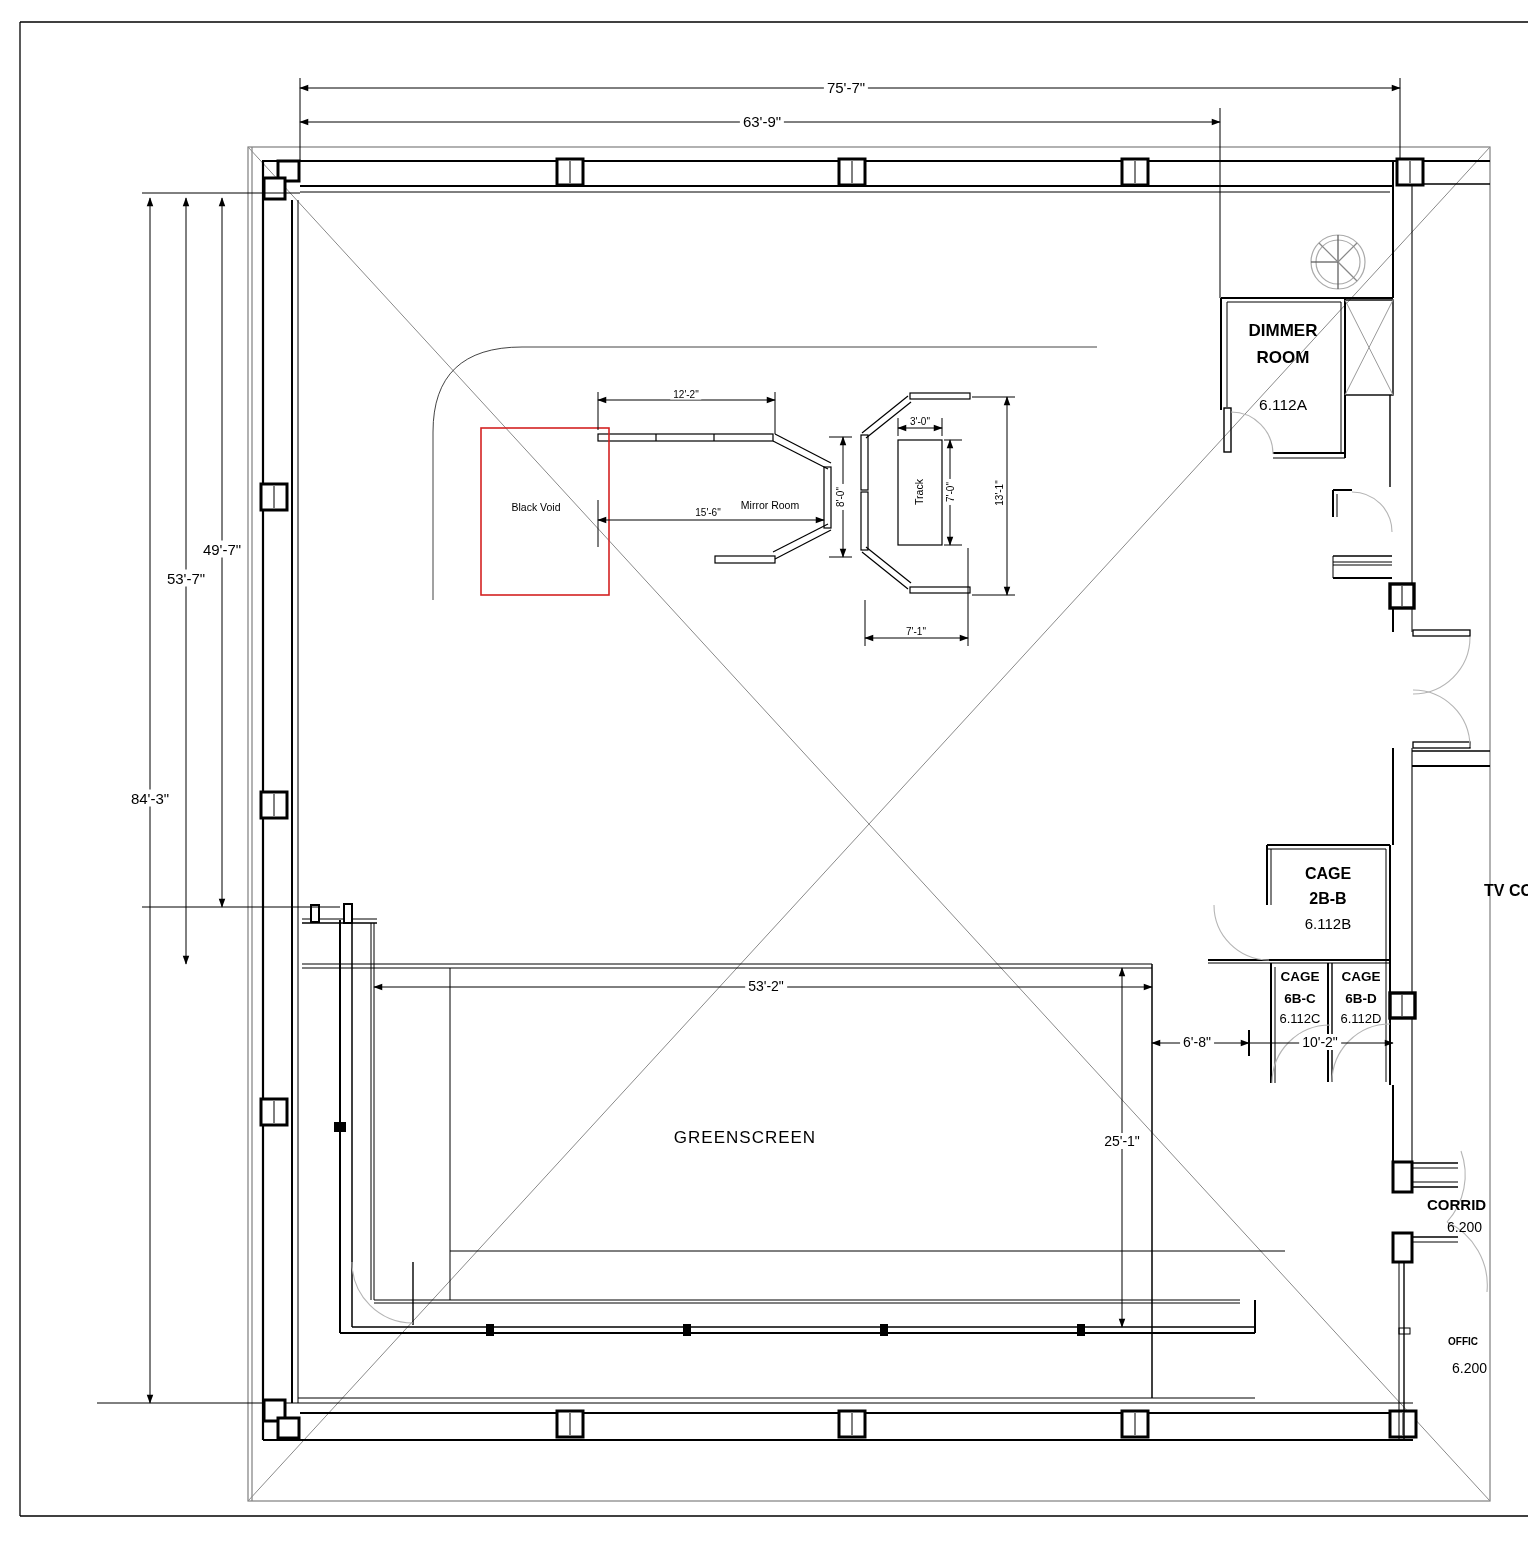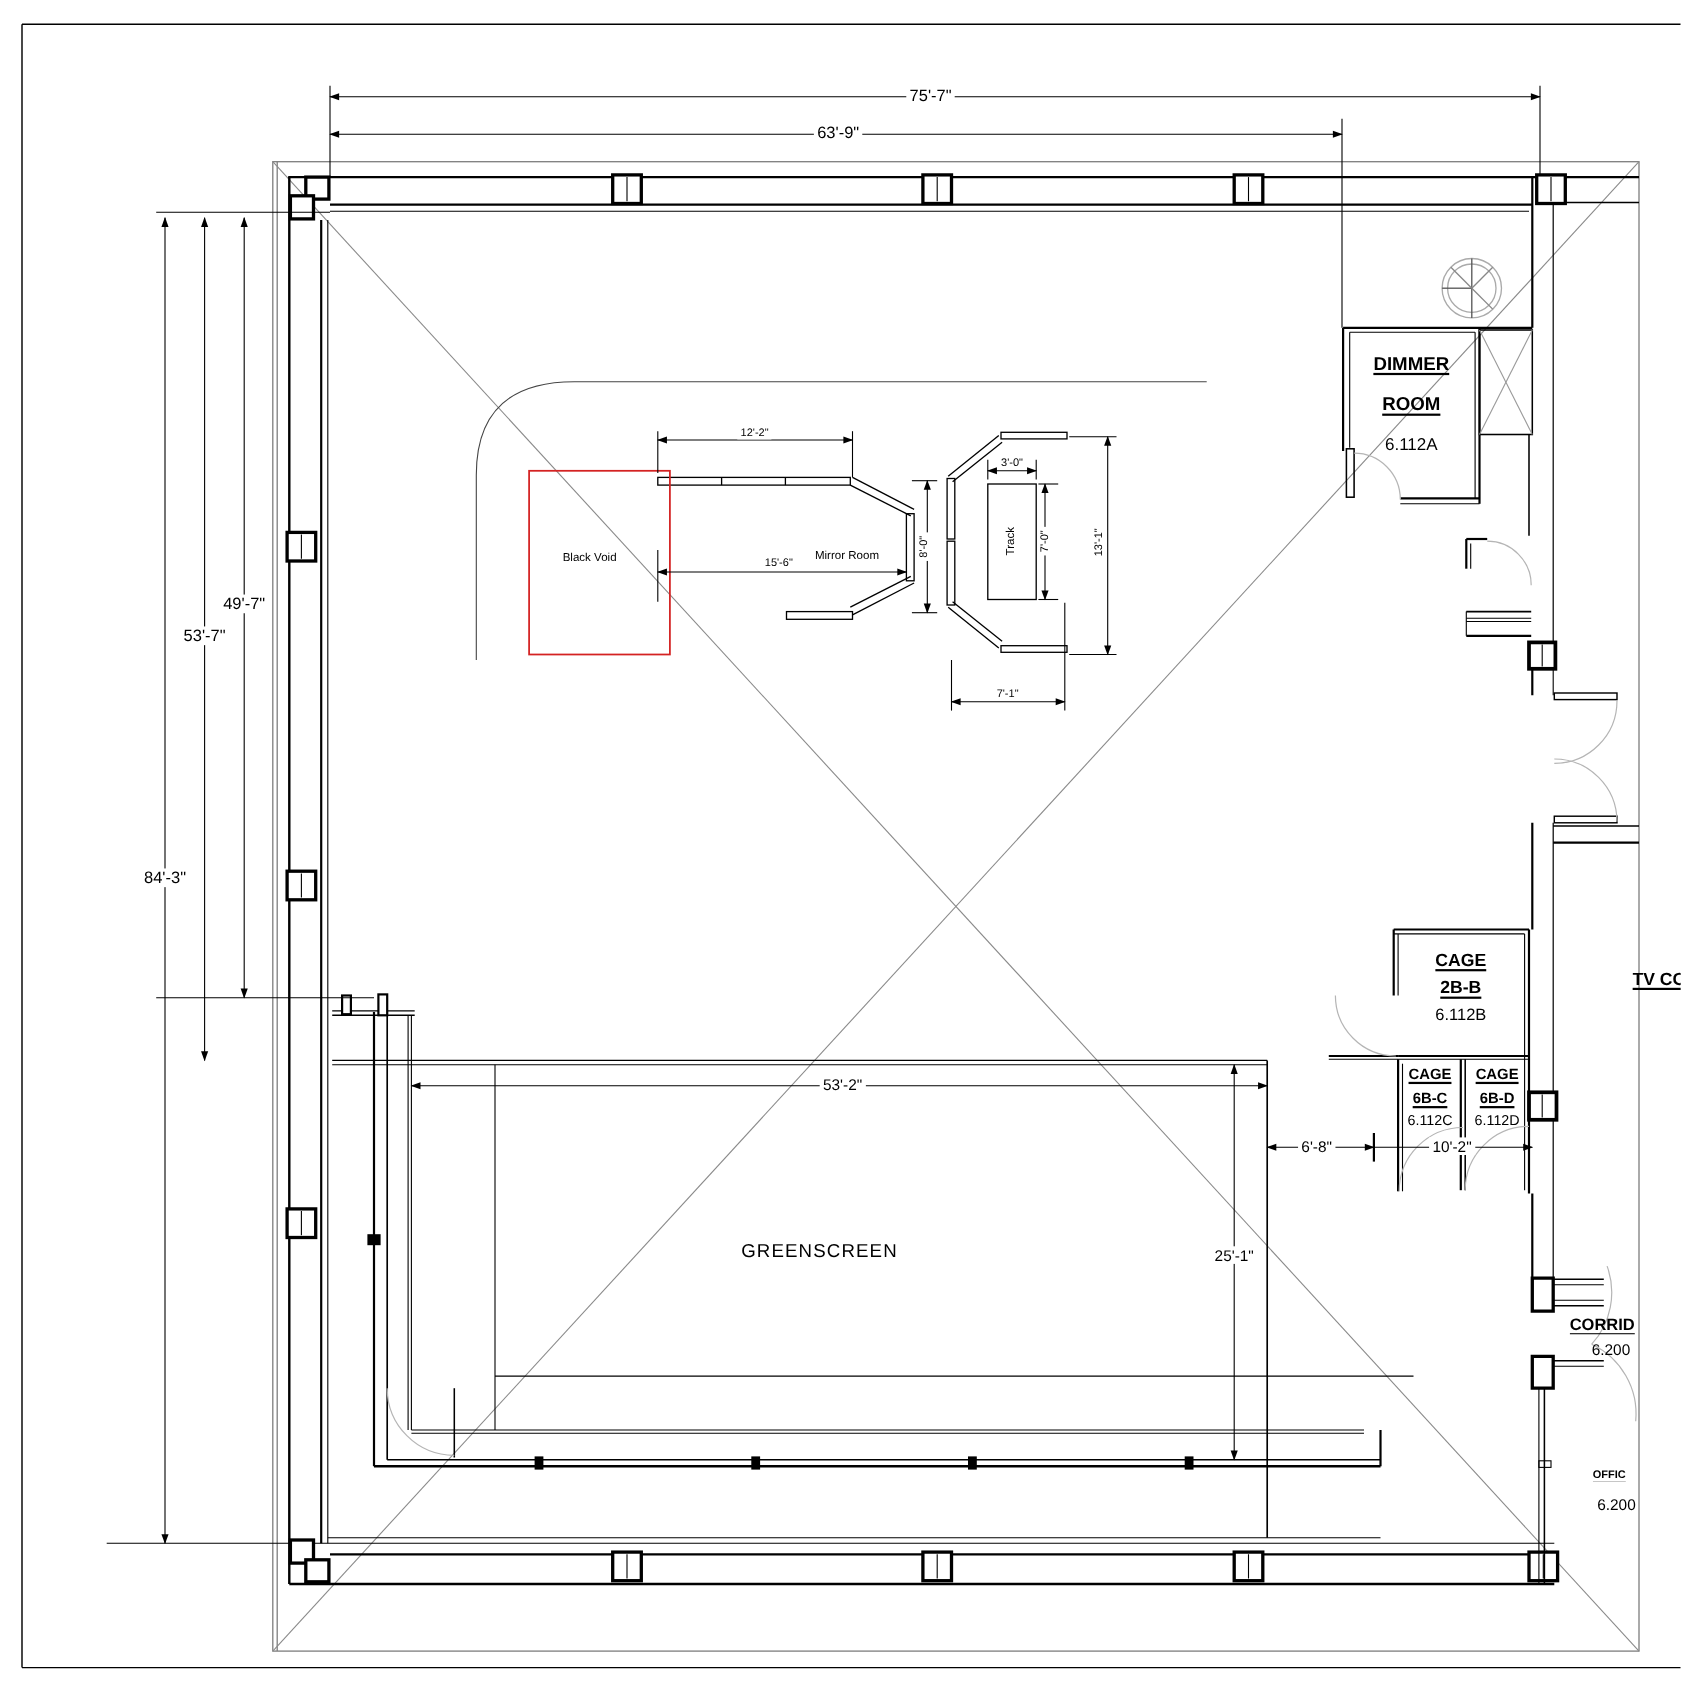--- a/index.html
+++ b/index.html
@@ -13,21 +13,21 @@
   .dim-lg{font-size:15px;}
   .dim-md{font-size:14px;}
   .dim-sm{font-size:10px;}
   .note{font-size:10.5px;}
   .room-lg{font-size:17px;font-weight:bold;}
   .room-md{font-size:16px;font-weight:bold;}
   .room-sm{font-size:13.5px;font-weight:bold;}
   .num-lg{font-size:15.5px;margin-top:23px;}
   .num-md{font-size:15px;}
   .num-sm{font-size:13px;}
-  .und{text-decoration:underline;text-underline-offset:3px;text-decoration-thickness:1.5px;}
+  .und{text-underline-offset:3px;text-decoration-thickness:1.5px;}
   .gs{font-size:17px;letter-spacing:1px;}
   .clipbox{position:absolute;overflow:hidden;white-space:nowrap;}
 </style>
 </head>
 <body>
 
 <div id="sheet">
 
 <svg id="plan-svg" width="1528" height="1546" viewBox="0 0 1528 1546">
   <defs>
@@ -309,21 +309,21 @@
   <div class="lbl bg dim-sm rot" style="left:950px;top:492px">7'-0"</div>
   <div class="lbl bg dim-sm rot" style="left:999px;top:493px">13'-1"</div>
   <div class="lbl bg dim-sm" style="left:916px;top:631px">7'-1"</div>
 
   <div class="lbl note" style="left:536px;top:507px">Black Void</div>
   <div class="lbl note" style="left:770px;top:505px">Mirror Room</div>
   <div class="lbl note rot" style="left:919px;top:492px">Track</div>
   <div class="lbl gs" style="left:745px;top:1138px">GREENSCREEN</div>
 
   <div class="lbl room-lg" style="left:1283px;top:331px"><span class="und">DIMMER</span></div>
-  <div class="lbl room-lg" style="left:1283px;top:368px"><span class="und">ROOM</span></div>
+  <div class="lbl room-lg" style="left:1283px;top:358px"><span class="und">ROOM</span></div>
   <div class="lbl num-lg" style="left:1283px;top:382px">6.112A</div>
 
   <div class="lbl room-md" style="left:1328px;top:874px"><span class="und">CAGE</span></div>
   <div class="lbl room-md" style="left:1328px;top:899px"><span class="und">2B-B</span></div>
   <div class="lbl num-md" style="left:1328px;top:923px">6.112B</div>
 
   <div class="lbl room-sm" style="left:1300px;top:976px"><span class="und">CAGE</span></div>
   <div class="lbl room-sm" style="left:1300px;top:998px"><span class="und">6B-C</span></div>
   <div class="lbl num-sm" style="left:1300px;top:1018px">6.112C</div>
 

